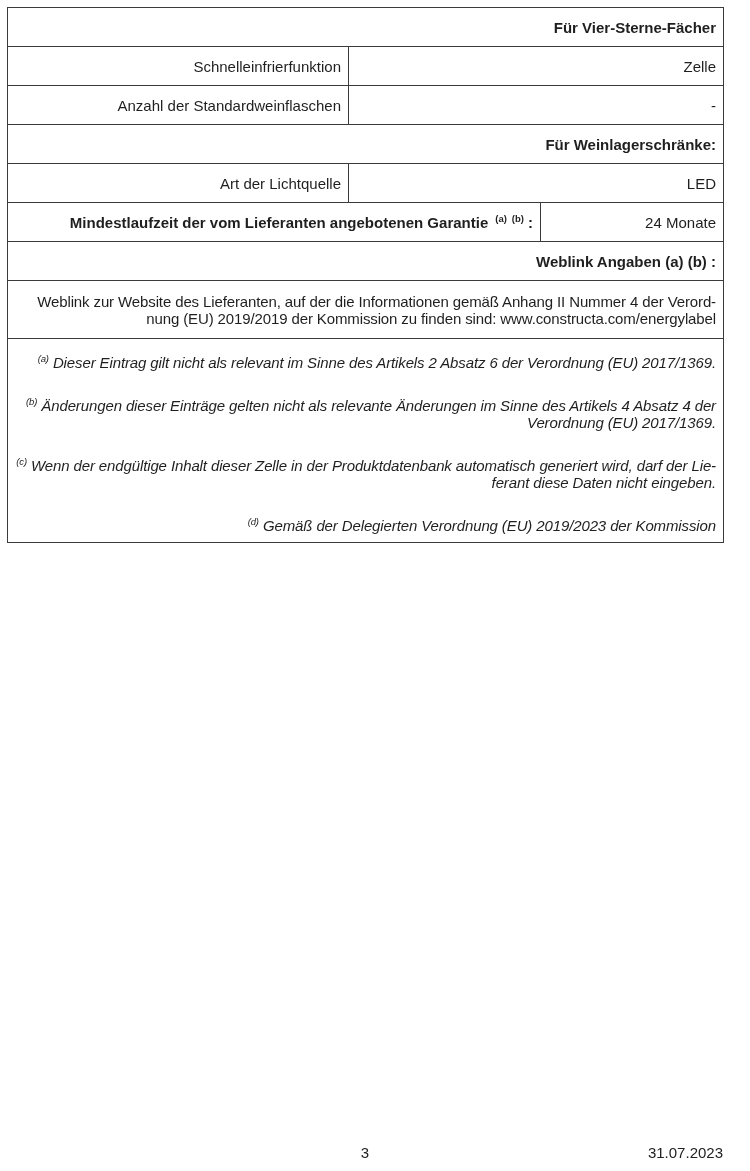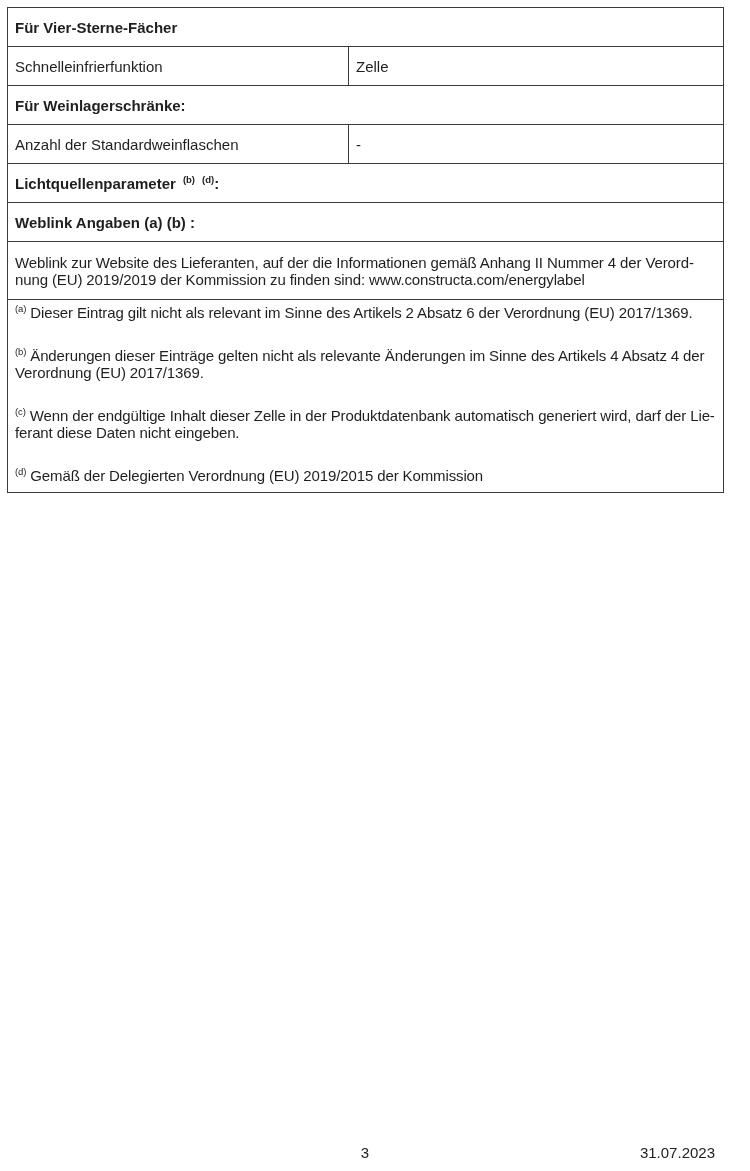--- a/index.html
+++ b/index.html
@@ -23,36 +23,39 @@
     width: 716px;
     border-collapse: collapse;
     table-layout: fixed;
   }
   table.doc td {
     border: 1.5px solid #3b3b3b;
     padding: 0 7px;
     font-size: 15px;
     vertical-align: middle;
     overflow: hidden;
+    text-align: right;
   }
   tr.single { height: 39px; }
   td.bold { font-weight: bold; }
   tr.weblink-row { height: 58px; }
   tr.weblink-row td {
     line-height: 17px;
     letter-spacing: -0.12px;
     margin-top: 36px;
   }
   .preline { white-space: pre-line; }
   tr.fn-row { height: 192px; }
   tr.fn-row td {
     vertical-align: top;
+    padding-top: 11px;
     padding-bottom: 8px;
     line-height: 17px;
     letter-spacing: -0.12px;
+    font-style: italic;
   }
   p.fn { margin: 0 0 22px 0; }
   p.fn:last-child { margin-bottom: 0; }
   .sup {
     font-size: 9.5px;
     vertical-align: 6px;
     letter-spacing: 0;
   }
   .sup-gap { margin-left: 7px; }
   .suffix-sp { margin-left: 4px; }
@@ -72,21 +75,21 @@
   }
   .footer .pagenum {
     position: absolute;
     left: 0;
     top: 0;
     width: 100%;
     text-align: center;
   }
   .footer .date {
     position: absolute;
-    right: 8px;
+    right: 0;
     top: 0;
     margin-left: 20px;
   }
 </style>
 </head>
 <body>
 
 <table class="doc">
   <colgroup>
     <col style="width:341px">
@@ -96,53 +99,58 @@
   <tbody>
     <tr class="single">
       <td colspan="3" class="bold">Für Vier-Sterne-Fächer</td>
     </tr>
     <tr class="single">
       <td>Schnelleinfrierfunktion</td>
       <td colspan="2">Zelle</td>
     </tr>
 
     <tr class="single">
-      <td colspan="3" class="bold">Für Weinlagerschränke:</td>
-    </tr>
-    <tr class="single">
       <td>Anzahl der Standardweinflaschen</td>
       <td colspan="2">-</td>
     </tr>
+    <tr class="single">
+      <td colspan="3" class="bold">Für Weinlagerschränke:</td>
+    </tr>
 
     <tr class="single">
-      <td colspan="3" class="bold">
-        <span>Lichtquellenparameter</span><span class="sup sup-gap">(b)</span><span class="sup sup-gap">(d)</span><span>:</span>
-      </td>
+      <td>Art der Lichtquelle</td>
+      <td colspan="2">LED</td>
     </tr>
 
+    <tr class="single">
+      <td colspan="2" class="bold">
+        <span>Mindestlaufzeit der vom Lieferanten angebotenen Garantie</span><span class="sup sup-gap">(a)</span><span class="sup" style="margin-left:5px;">(b)</span><span class="suffix-sp">:</span>
+      </td>
+      <td>24 Monate</td>
+    </tr>
 
     <tr class="single">
       <td colspan="3" class="bold">Weblink Angaben (a) (b) :</td>
     </tr>
 
     <tr class="weblink-row">
       <td colspan="3">
         <span class="preline">Weblink zur Website des Lieferanten, auf der die Informationen gemäß Anhang II Nummer 4 der Verord-
 nung (EU) 2019/2019 der Kommission zu finden sind: www.constructa.com/energylabel</span>
       </td>
     </tr>
 
     <tr class="fn-row">
       <td colspan="3">
         <p class="fn"><span class="fn-marker">(a)</span><span class="preline">Dieser Eintrag gilt nicht als relevant im Sinne des Artikels 2 Absatz 6 der Verordnung (EU) 2017/1369.</span></p>
         <p class="fn"><span class="fn-marker">(b)</span><span class="preline">Änderungen dieser Einträge gelten nicht als relevante Änderungen im Sinne des Artikels 4 Absatz 4 der
 Verordnung (EU) 2017/1369.</span></p>
         <p class="fn"><span class="fn-marker">(c)</span><span class="preline">Wenn der endgültige Inhalt dieser Zelle in der Produktdatenbank automatisch generiert wird, darf der Lie-
 ferant diese Daten nicht eingeben.</span></p>
-        <p class="fn"><span class="fn-marker">(d)</span><span class="preline">Gemäß der Delegierten Verordnung (EU) 2019/2015 der Kommission</span></p>
+        <p class="fn"><span class="fn-marker">(d)</span><span class="preline">Gemäß der Delegierten Verordnung (EU) 2019/2023 der Kommission</span></p>
       </td>
     </tr>
   </tbody>
 </table>
 
 <div class="footer">
   <div class="pagenum">3</div>
   <div class="date">31.07.2023</div>
 </div>
 

